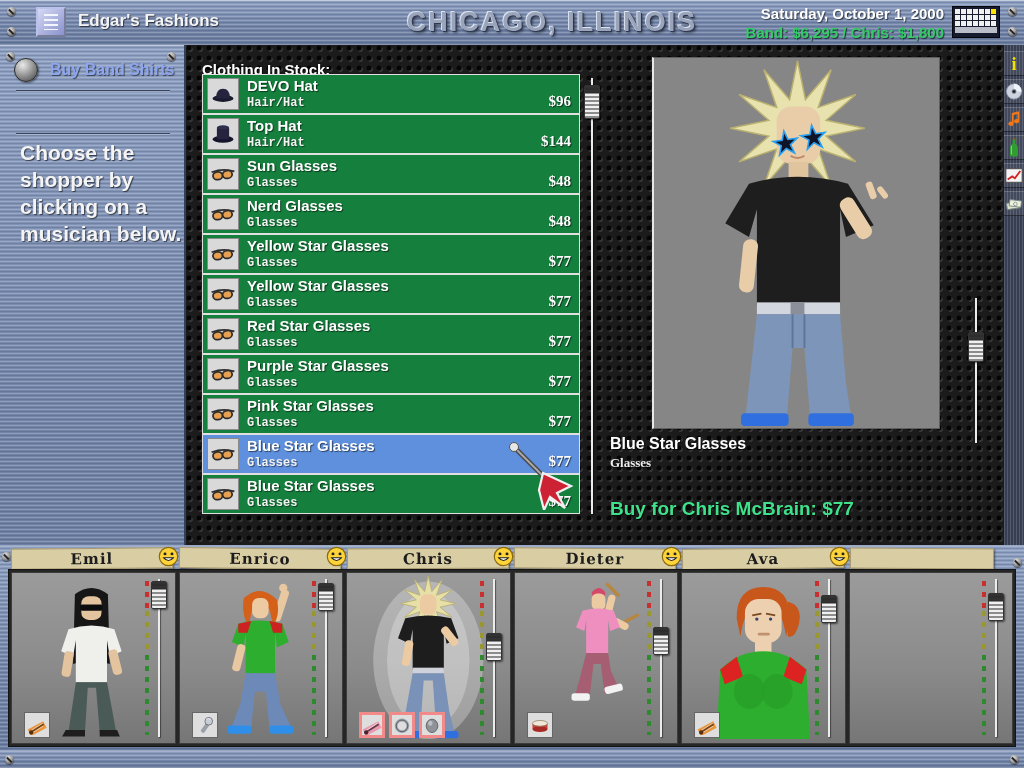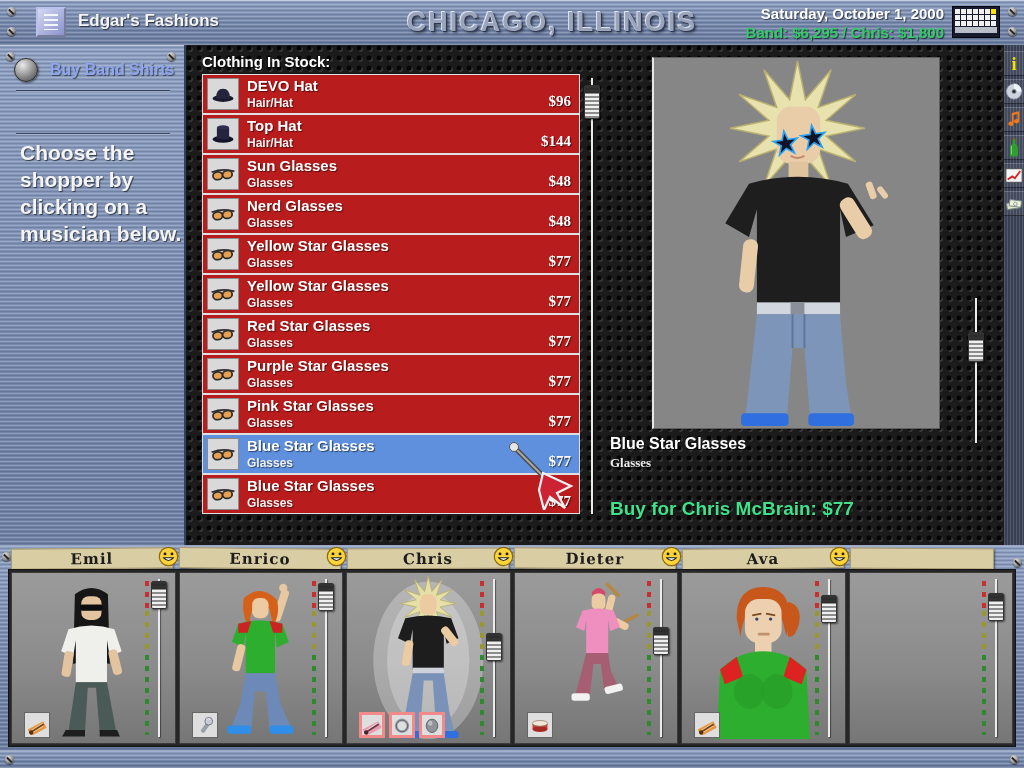--- a/index.html
+++ b/index.html
@@ -43,29 +43,29 @@
   .sidebar{position:absolute;left:0;top:45px;width:186px;height:620px;border-right:2px solid #33405e;box-sizing:border-box;box-shadow:inset 0 1px 0 rgba(255,255,255,.3);}
   .side-btn{position:absolute;left:14px;height:30px;display:flex;align-items:center;gap:12px;cursor:pointer;}
   .sphere{width:22px;height:22px;border-radius:50%;border:1px solid #2c2c2c;
     background:radial-gradient(circle at 35% 28%,#eaeaea,#9c9c9c 45%,#474747 95%);box-shadow:1px 1px 2px rgba(0,0,0,.5);}
   .side-btn .lbl{font-size:16px;font-weight:bold;color:#8ea6f0;text-shadow:1px 1px 1px rgba(0,0,0,.55);}
   .divider{position:absolute;left:16px;width:154px;height:1px;background:rgba(25,35,60,.75);box-shadow:0 1px 0 rgba(255,255,255,.28);}
   .instruction{position:absolute;left:20px;top:95px;width:172px;font-size:21px;font-weight:bold;color:#f4f4f4;line-height:1.28;text-shadow:1px 1px 1px rgba(0,0,0,.6);}
 
   
   .main-panel{position:absolute;left:186px;top:45px;width:818px;height:500px;}
-  .stock-title{position:absolute;left:16px;top:8px;font-size:15px;font-weight:bold;color:#fff;text-shadow:1px 1px 1px rgba(0,0,0,.8);}
+  .stock-title{position:absolute;left:16px;top:16px;font-size:15px;font-weight:bold;color:#fff;text-shadow:1px 1px 1px rgba(0,0,0,.8);}
   .clothing-list{position:absolute;left:16px;top:29px;width:376px;border:1px solid #e0e0e0;background:#7688a4;}
-  .c-item{position:relative;height:38px;background:#b91c1c;border-bottom:2px solid #e0e0e0;cursor:pointer;}
+  .c-item{position:relative;height:38px;background:#15803d;border-bottom:2px solid #e0e0e0;cursor:pointer;}
   .c-item:last-child{border-bottom:none;}
   .c-item.sel{background:#5e90dd;}
   .ci-icon{position:absolute;left:4px;top:3px;width:32px;height:32px;background:#d9d9d9;border:1px solid #8a8a8a;box-sizing:border-box;display:flex;align-items:center;justify-content:center;}
   .ci-icon svg{width:28px;height:28px;}
   .ci-name{position:absolute;left:44px;top:2px;font-size:15px;font-weight:bold;color:#fff;text-shadow:1px 1px 1px rgba(0,0,0,.55);white-space:nowrap;}
-  .ci-cat{position:absolute;left:44px;bottom:3px;font-size:12px;font-weight:bold;color:#f2f2f2;font-family:Liberation Sans, sans-serif;text-shadow:1px 1px 1px rgba(0,0,0,.5);}
+  .ci-cat{position:absolute;left:44px;bottom:3px;font-size:12px;font-weight:bold;color:#f2f2f2;font-family:Liberation Mono, monospace;text-shadow:1px 1px 1px rgba(0,0,0,.5);}
   .ci-price{position:absolute;right:8px;bottom:3px;font-size:15px;font-weight:bold;color:#fff;font-family:"Liberation Serif",serif;text-shadow:1px 1px 1px rgba(0,0,0,.6);}
 
   .vtrack{position:absolute;width:2px;background:#ececec;box-shadow:1px 1px 1px rgba(0,0,0,.45);cursor:pointer;}
   .fader{position:absolute;width:16px;height:28px;border:1px solid #333;border-radius:2px;box-sizing:border-box;cursor:pointer;
     background:linear-gradient(180deg,rgba(40,40,40,.95) 0 7px,rgba(0,0,0,0) 7px),
                repeating-linear-gradient(180deg,#f0f0f0 0 2px,#8c8c8c 2px 4px);
     box-shadow:1px 1px 2px rgba(0,0,0,.55);}
   .list-scroll-track{left:405px;top:33px;height:436px;}
   .list-scroll-thumb{left:398px;top:40px;height:34px;}
 

